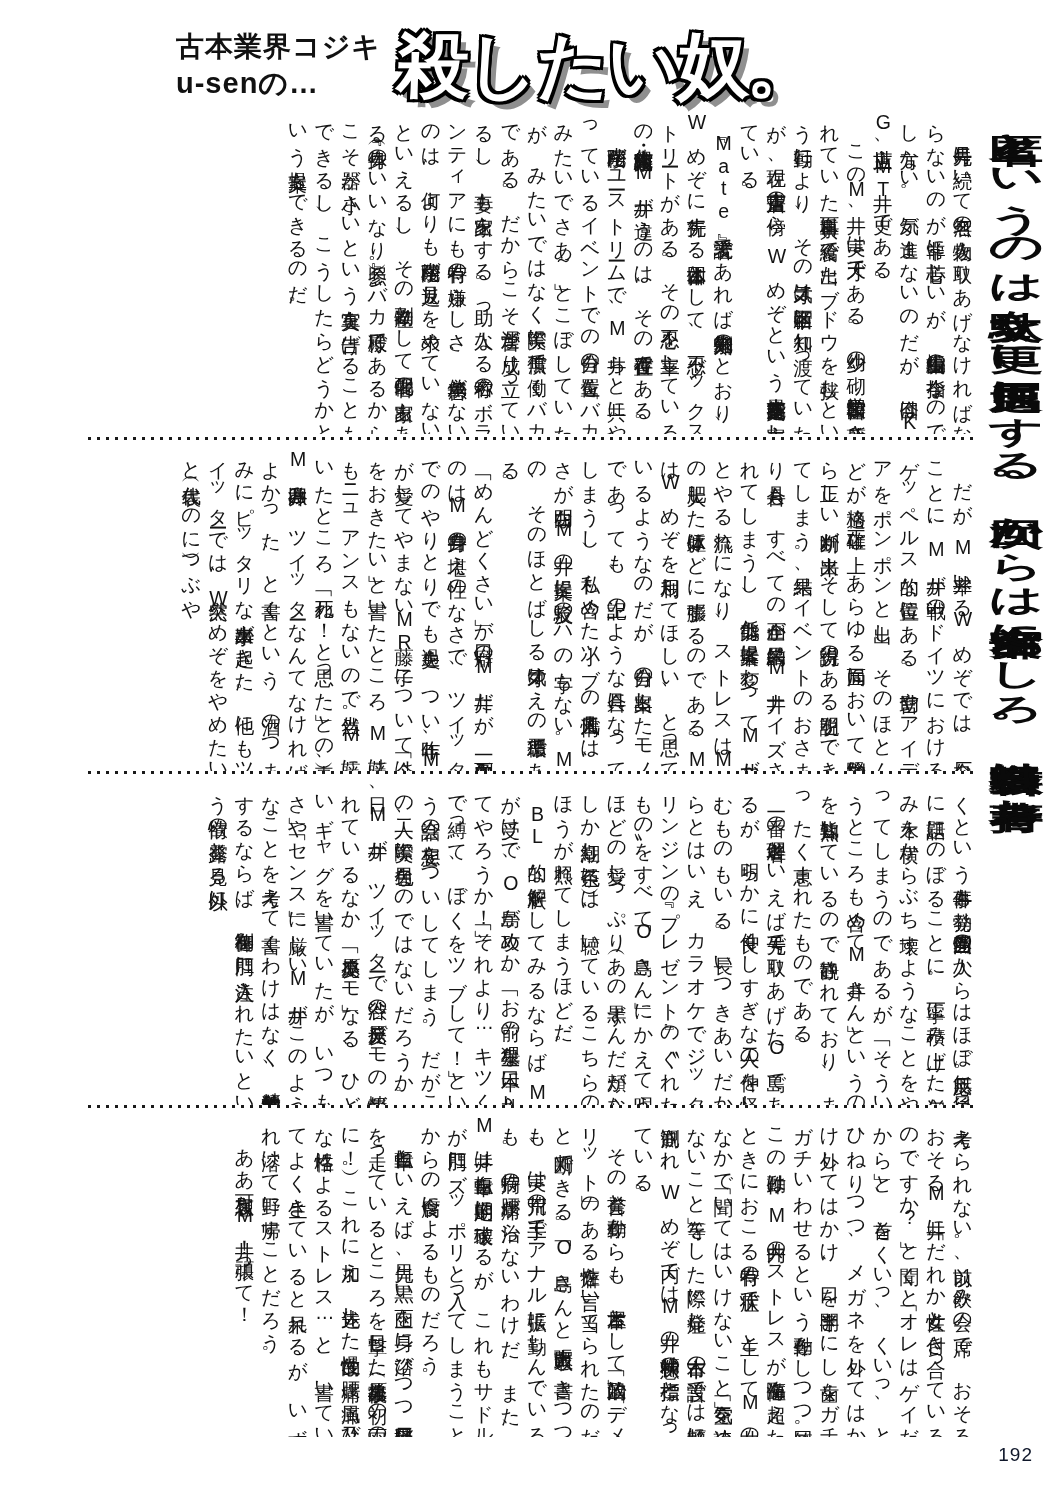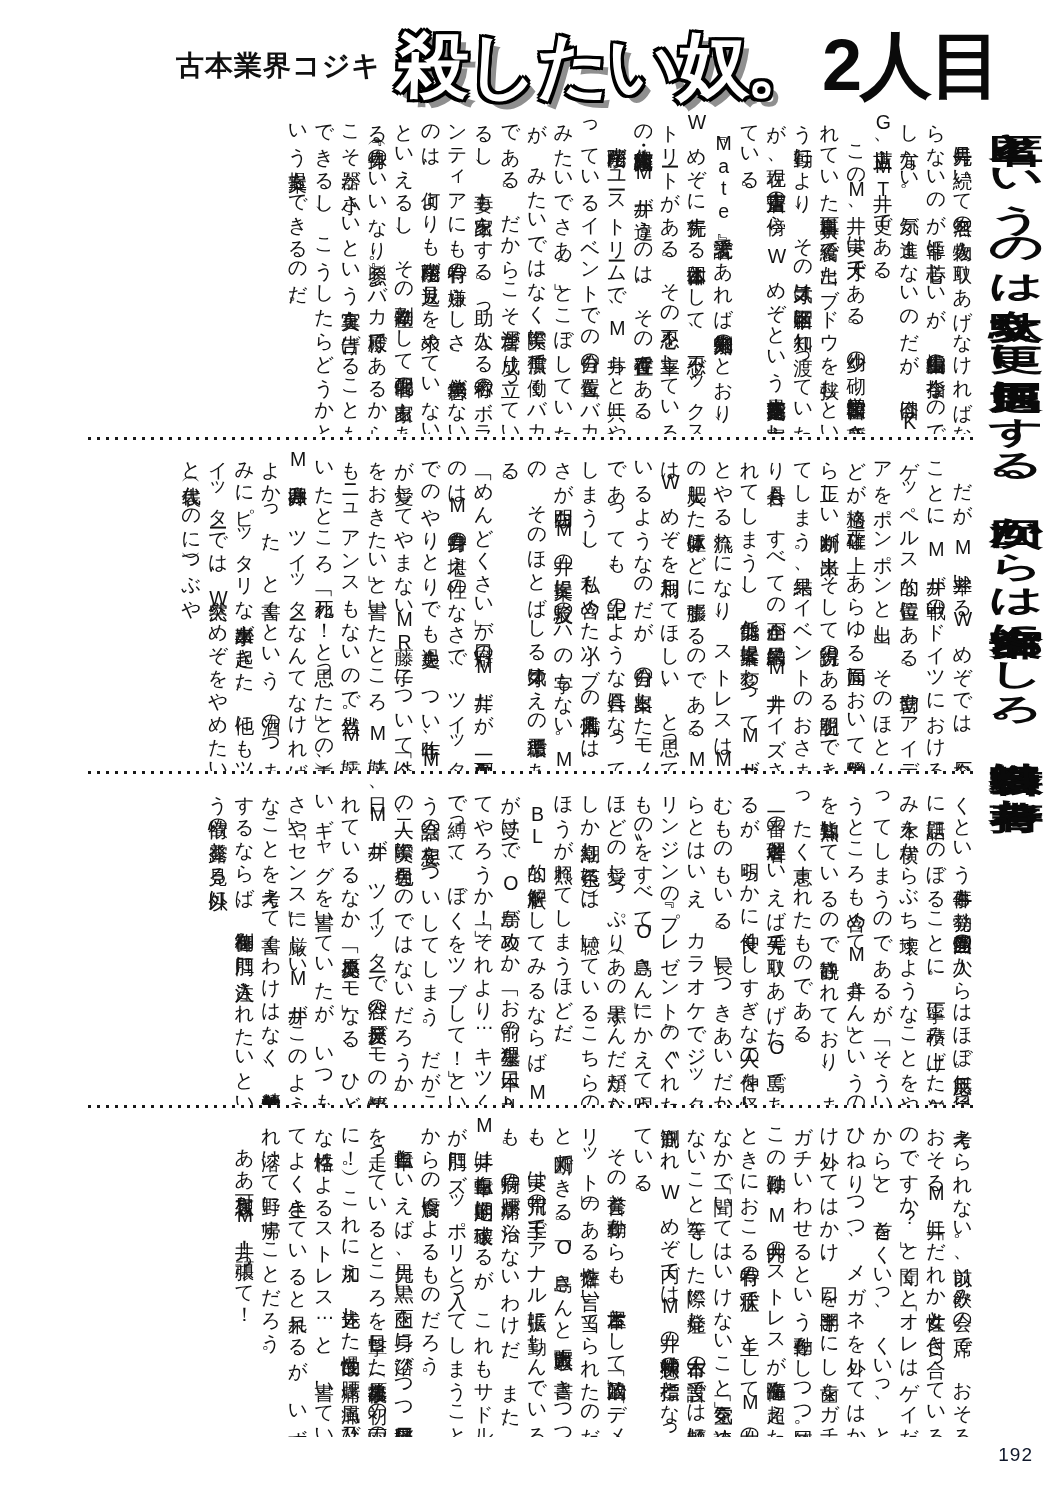--- a/index.html
+++ b/index.html
@@ -62,24 +62,24 @@
   }
 </style>
 </head>
 <body>
 
 <div class="page">
 
   <header class="header">
     <div class="kicker">
       <div class="kicker-line1">古本業界コジキ</div>
+      <div class="kicker-line2">u-senの…</div>
     </div>
     <div class="title-wrap">
       <span class="title-main">殺したい奴。</span>
-      <span class="title-suffix">2人目</span>
     </div>
   </header>
 
   <div class="headline">匿名というのは駄文を更に退屈男にする。次回からは全部実名にしろ。名誉毀損料は著者持ち。</div>
 
   <section class="band band1">　先月号に続いて無名の人物を取りあげなければならないのが非常に心苦しいが、塩山編集長の指令なので致し方ない。気が進まないのだが、今回はK書G世店主、M井T史である。
 　このM井、実は天才である。幼少の砌、学校図書館に所蔵されていた百科事典に給食で出たブドウを挟むという行動により、その才気は新宿区中に知れ渡っていたが、現在、古書店店主の傍ら、Wめぞという古本異能貧乏集団を主宰している。
 　『Mate』愛読者であれば先刻御承知のとおり、Wめぞに先行する古本団体として、不忍ブックストリートがある。その不忍を主宰している島根の偉人・南陀楼綾繁とM井が違うのは、その存在位置である。
 　南陀楼がユーストリームで、M井らと共にやっているイベントでの自分の位置を「バカ殿様みたいでさあ～」とこぼしていたが、みたいではなく実際に無償で働くバカ殿様である。だからこそ運営が成り立っているし、妻も家出をする。助っ人なる名称のボランティアにも特有の嫌らしさ、偽善感がないのは、何よりも南陀楼が見返りを求めていない成果といえるし、その副産物として配偶者の家出もある（『身体のいいなり』参照）。バカ殿様であるからこそ器が小さいという真実を告げることもできるし、こうしたらどうかという提案もできるのだ。</section>
   <div class="dots dots1"></div>

